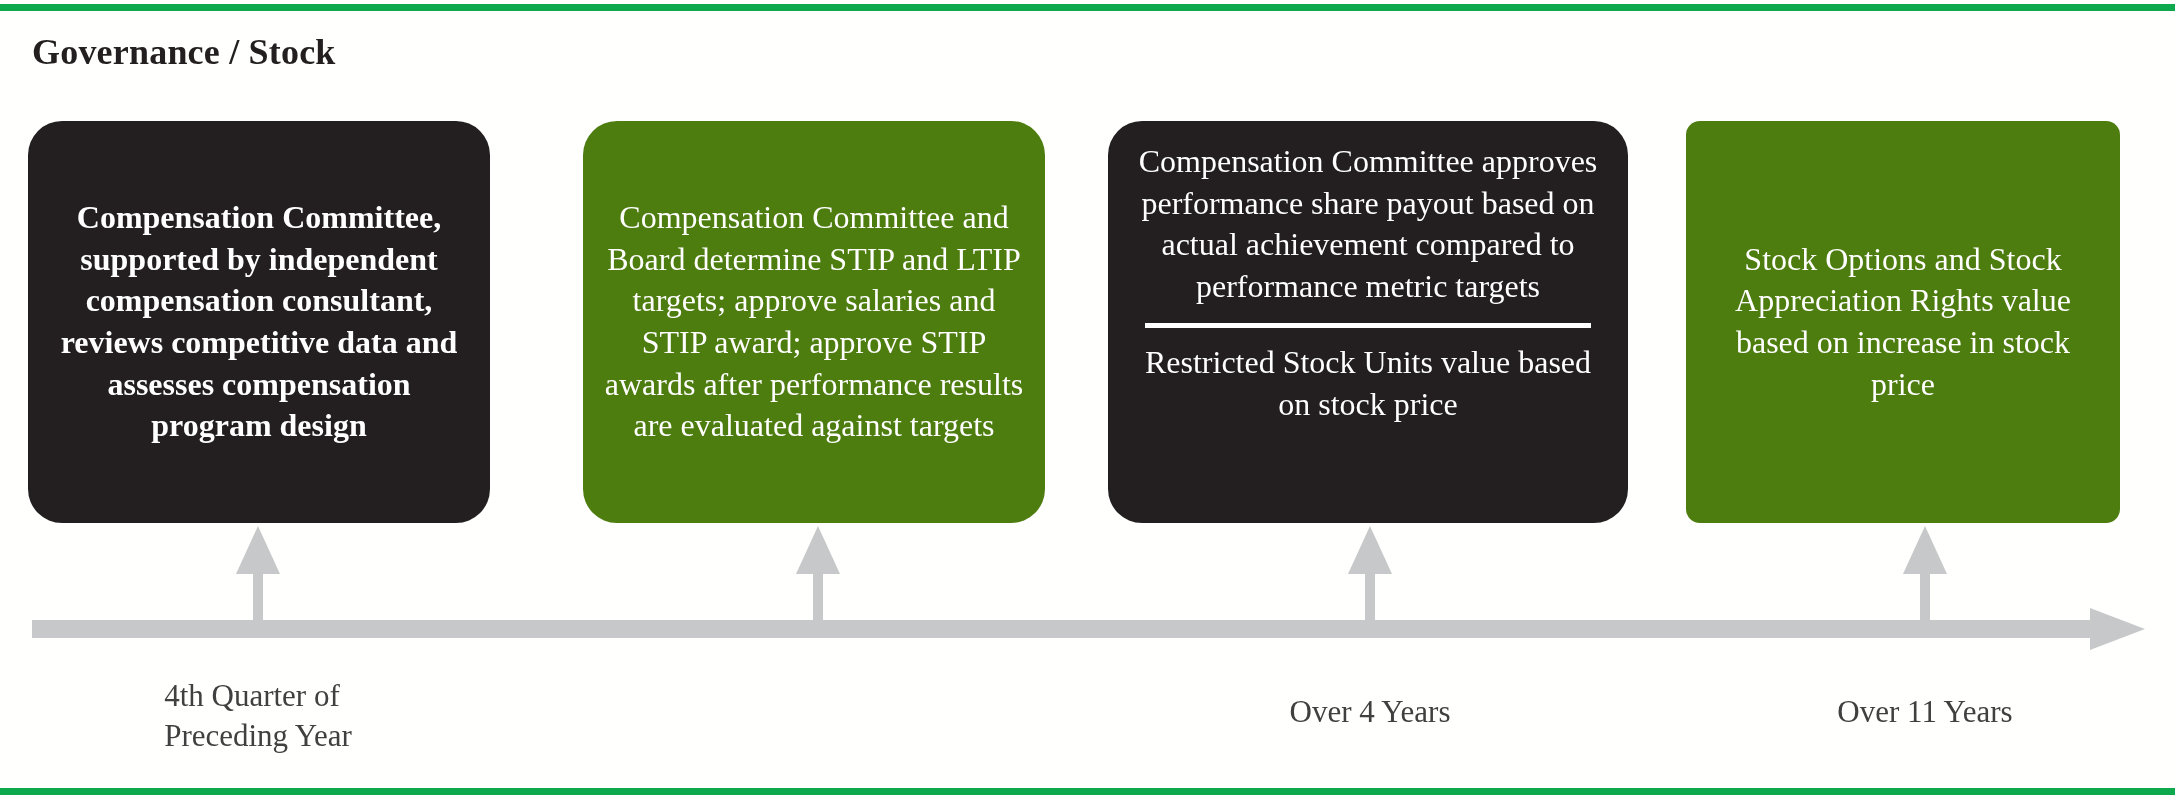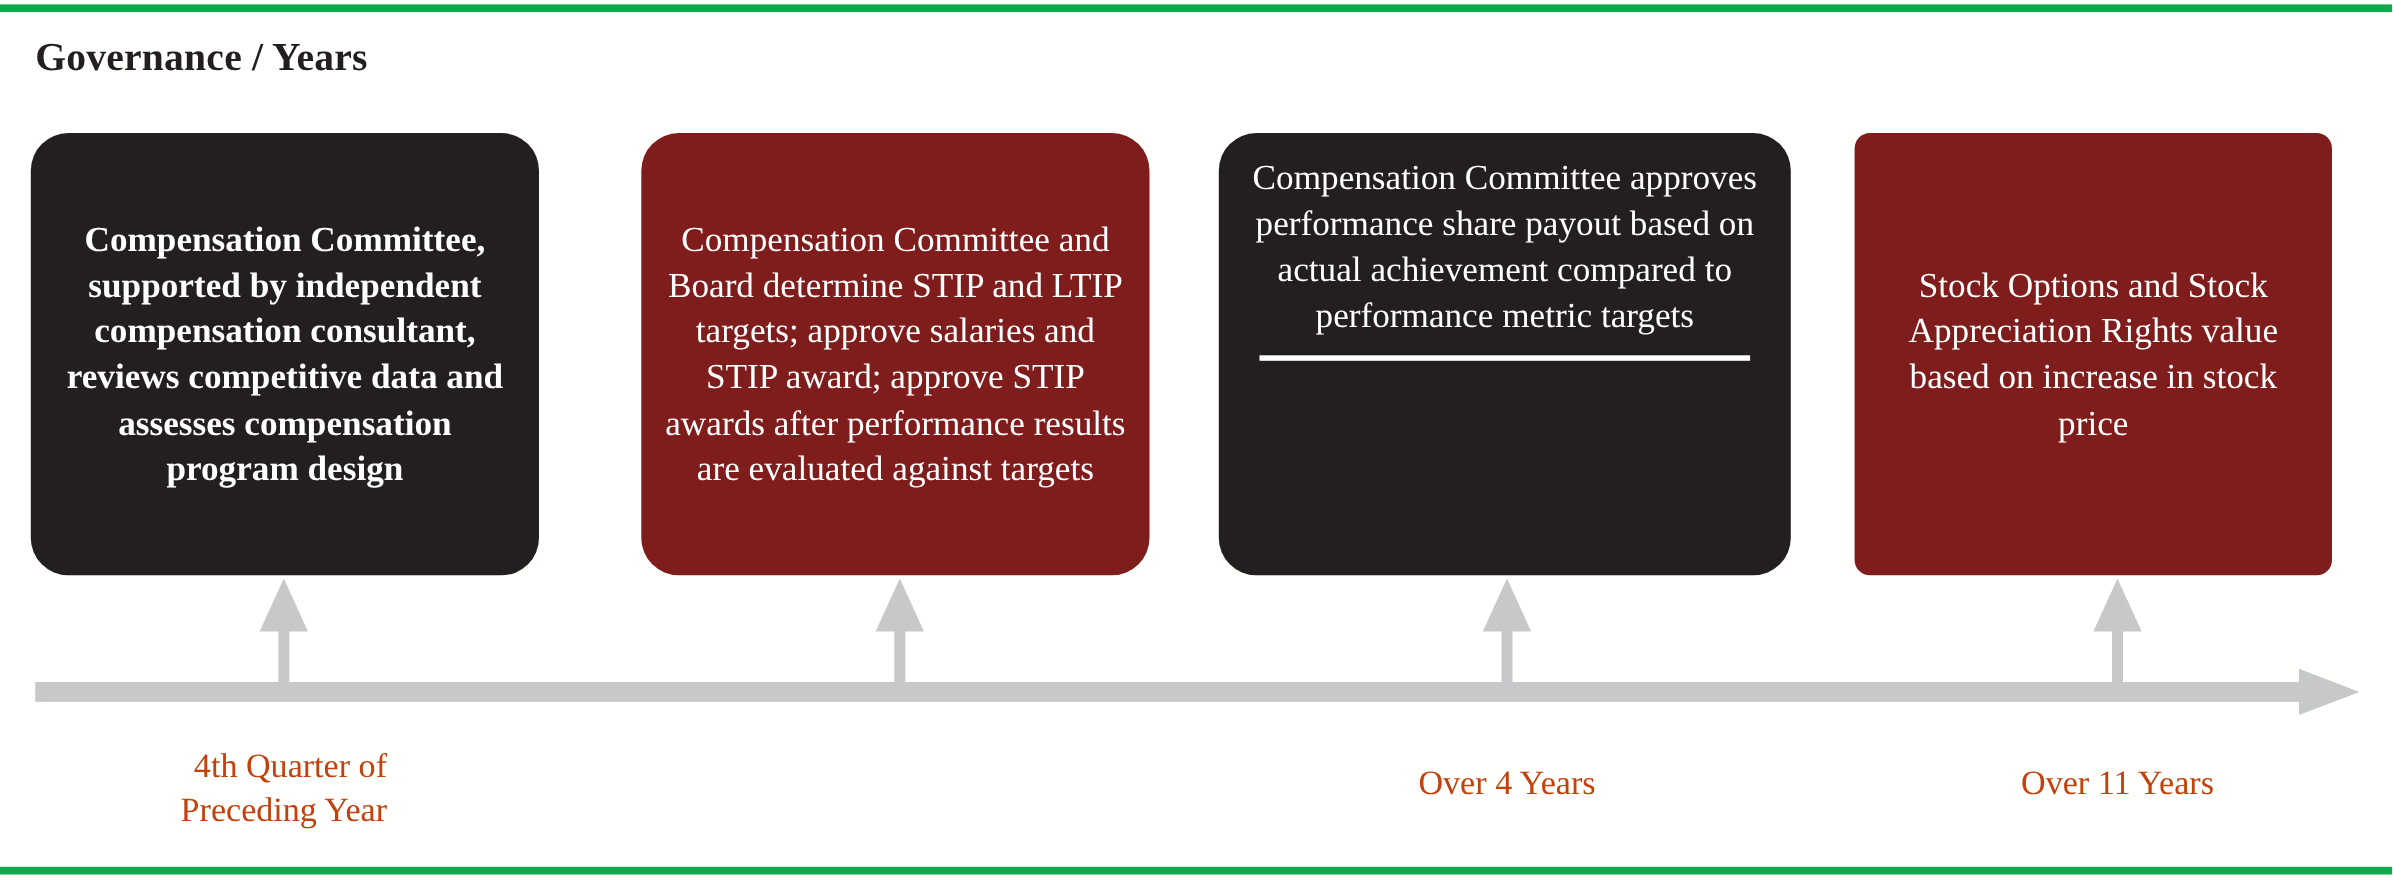--- a/index.html
+++ b/index.html
@@ -52,21 +52,21 @@
     flex-direction: column;
     justify-content: center;
     align-items: center;
     text-align: center;
     color: #ffffff;
     font-size: 32px;
     line-height: 1.30;
     padding: 14px 20px;
   }
   .card.dark  { background: #231F20; }
-  .card.green { background: #7f1d1d; }
+  .card.green { background: #4d7c0f; }
 
   .card-text { width: 100%; }
 
   .card-divider {
     width: 93%;
     height: 5px;
     background: #ffffff;
     margin: 16px auto 14px auto;
     flex: 0 0 auto;
   }
@@ -113,49 +113,50 @@
     height: 0;
     border-top: 21px solid transparent;
     border-bottom: 21px solid transparent;
     border-left: 55px solid #C7C8CA;
   }
 
   
   .tl-label {
     position: absolute;
     top: 676px;
-    text-align: right;
+    text-align: left;
     font-size: 31px;
     line-height: 1.30;
-    color: #c2410c;
+    color: #404040;
     transform: translateX(-50%);
     white-space: pre-line;
   }
 </style>
 </head>
 <body>
 
 <div id="page">
 
   <div class="rule-top"></div>
   <div class="rule-bottom"></div>
 
-  <div class="page-title">Governance / Years</div>
+  <div class="page-title">Governance / Stock</div>
 
   <div class="card dark" style="left:28px; top:121px; width:462px; height:402px;font-weight:bold;">
     <div class="card-text">Compensation Committee, supported by independent compensation consultant, reviews competitive data and assesses compensation program design</div>
   </div>
 
   <div class="card green" style="left:583px; top:121px; width:462px; height:402px;">
     <div class="card-text">Compensation Committee and Board determine STIP and LTIP targets; approve salaries and STIP award; approve STIP awards after performance results are evaluated against targets</div>
   </div>
 
   <div class="card dark" style="left:1108px; top:121px; width:520px; height:402px; justify-content:flex-start; padding-top:20px;">
     <div class="card-text">Compensation Committee approves performance share payout based on actual achievement compared to performance metric targets</div>
     <div class="card-divider"></div>
+    <div class="card-text">Restricted Stock Units value based on stock price</div>
   </div>
 
   <div class="card green" style="left:1686px; top:121px; width:434px; height:402px;border-radius:14px;">
     <div class="card-text">Stock Options and Stock Appreciation Rights value based on increase in stock price</div>
   </div>
 
   <div class="uparrow" style="left:236px; top:526px;">
     <div class="head"></div>
     <div class="stem"></div>
   </div>

